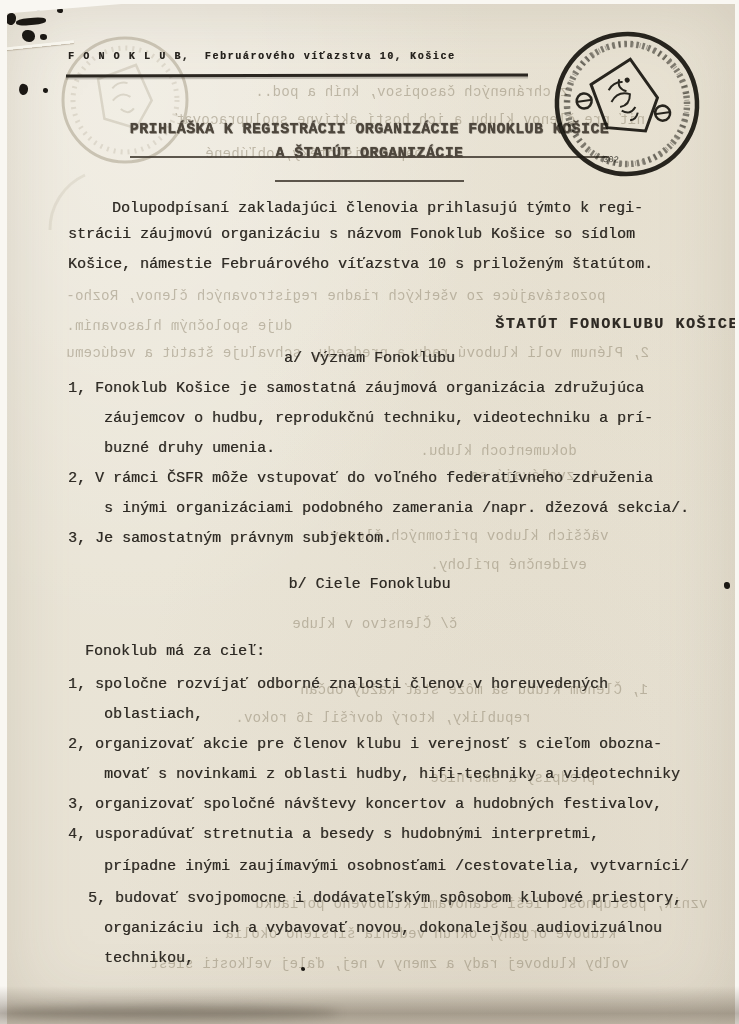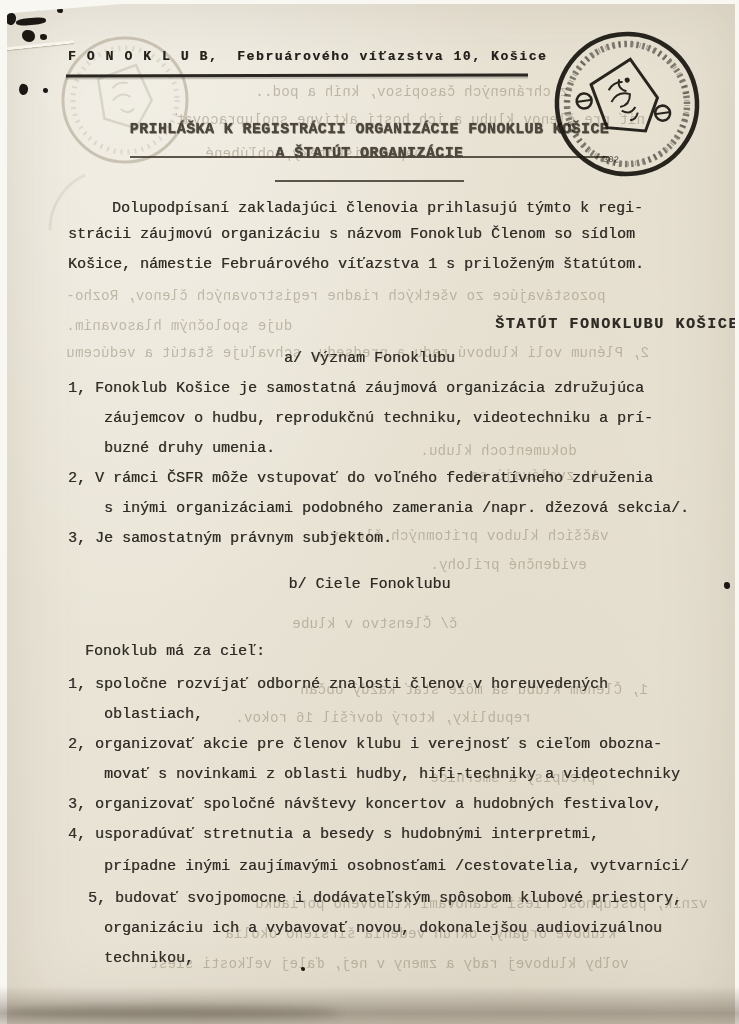--- a/index.html
+++ b/index.html
@@ -8,21 +8,21 @@
   .paper{position:absolute;inset:0;
     background:
       radial-gradient(ellipse at 18% 8%, rgba(255,255,255,.30), transparent 42%),
       radial-gradient(ellipse at 85% 20%, rgba(214,203,180,.25), transparent 45%),
       radial-gradient(ellipse at 70% 90%, rgba(190,175,150,.18), transparent 55%),
       linear-gradient(180deg,#ece7da 0%,#eae5d7 55%,#e7e1d3 100%);
     box-shadow:inset 0 0 80px rgba(125,108,86,.22);}
   .line{position:absolute;white-space:pre;font-size:15px;line-height:18px;color:#2e2a24;
         text-shadow:.4px .4px .5px rgba(46,42,36,.55);}
   .center{left:0;right:0;text-align:center;}
-  .header{font-weight:bold;letter-spacing:1.6px;font-size:13px;color:#262younger;}
+  .header{font-weight:bold;letter-spacing:1.6px;font-size:10px;color:#262younger;}
   .header{color:#24211c;}
   .title{font-weight:bold;letter-spacing:.4px;color:#4d463c;font-size:15px;
          text-shadow:0 0 1px rgba(77,70,60,.95), .5px .5px .5px rgba(77,70,60,.5);}
   .bold{font-weight:bold;}
   .ls{letter-spacing:1.6px;}
   .u{border-bottom:2px solid rgba(66,59,49,.85);padding-bottom:18px;}
   .ghost{position:absolute;white-space:pre;font-size:14px;color:rgba(138,127,104,.48);
          transform:scaleX(-1);filter:blur(.4px);letter-spacing:.3px;}
   .rule{position:absolute;left:66px;top:74px;width:462px;height:3px;background:#2a2620;
         box-shadow:0 2px 0 rgba(42,38,32,.22);transform:rotate(-.15deg);}
@@ -76,22 +76,22 @@
       </g>
       <path d="M 10 205 A 60 60 0 0 1 45 150" stroke-width="3" opacity=".35"></path>
     </g>
   </svg>
 
   <div id="text-layer">
       <div class="line header" style="left: 68px; top: 48px;"><span>F O N O K L U B,  Februárového víťazstva 10, Košice</span></div>
       <div class="line title center" style="top: 121px;"><span class="u">PRIHLÁŠKA K REGISTRÁCII ORGANIZÁCIE FONOKLUB KOŠICE</span></div>
       <div class="line title center" style="top: 145px;"><span class="u">A ŠTATÚT ORGANIZÁCIE</span></div>
       <div class="line" style="left: 112px; top: 200px;"><span>Dolupodpísaní zakladajúci členovia prihlasujú týmto k regi-</span></div>
-      <div class="line" style="left: 68px; top: 226px;"><span>strácii záujmovú organizáciu s názvom Fonoklub Členom so sídlom</span></div>
-      <div class="line" style="left: 68px; top: 256px;"><span>Košice, námestie Februárového víťazstva 1 s priloženým štatútom.</span></div>
+      <div class="line" style="left: 68px; top: 226px;"><span>strácii záujmovú organizáciu s názvom Fonoklub Košice so sídlom</span></div>
+      <div class="line" style="left: 68px; top: 256px;"><span>Košice, námestie Februárového víťazstva 10 s priloženým štatútom.</span></div>
       <div class="line bold ls center" style="top: 316px; text-align: right;"><span>ŠTATÚT FONOKLUBU KOŠICE</span></div>
       <div class="line center" style="top: 350px;"><span>a/ Význam Fonoklubu</span></div>
       <div class="line" style="left: 68px; top: 380px;"><span>1, Fonoklub Košice je samostatná záujmová organizácia združujúca</span></div>
       <div class="line" style="left: 104px; top: 410px;"><span>záujemcov o hudbu, reprodukčnú techniku, videotechniku a prí-</span></div>
       <div class="line" style="left: 104px; top: 440px;"><span>buzné druhy umenia.</span></div>
       <div class="line" style="left: 68px; top: 470px;"><span>2, V rámci ČSFR môže vstupovať do voľného federatívneho združenia</span></div>
       <div class="line" style="left: 104px; top: 500px;"><span>s inými organizáciami podobného zamerania /napr. džezová sekcia/.</span></div>
       <div class="line" style="left: 68px; top: 530px;"><span>3, Je samostatným právnym subjektom.</span></div>
       <div class="line center" style="top: 576px;"><span>b/ Ciele Fonoklubu</span></div>
       <div class="line" style="left: 85px; top: 643px;"><span>Fonoklub má za cieľ:</span></div>

